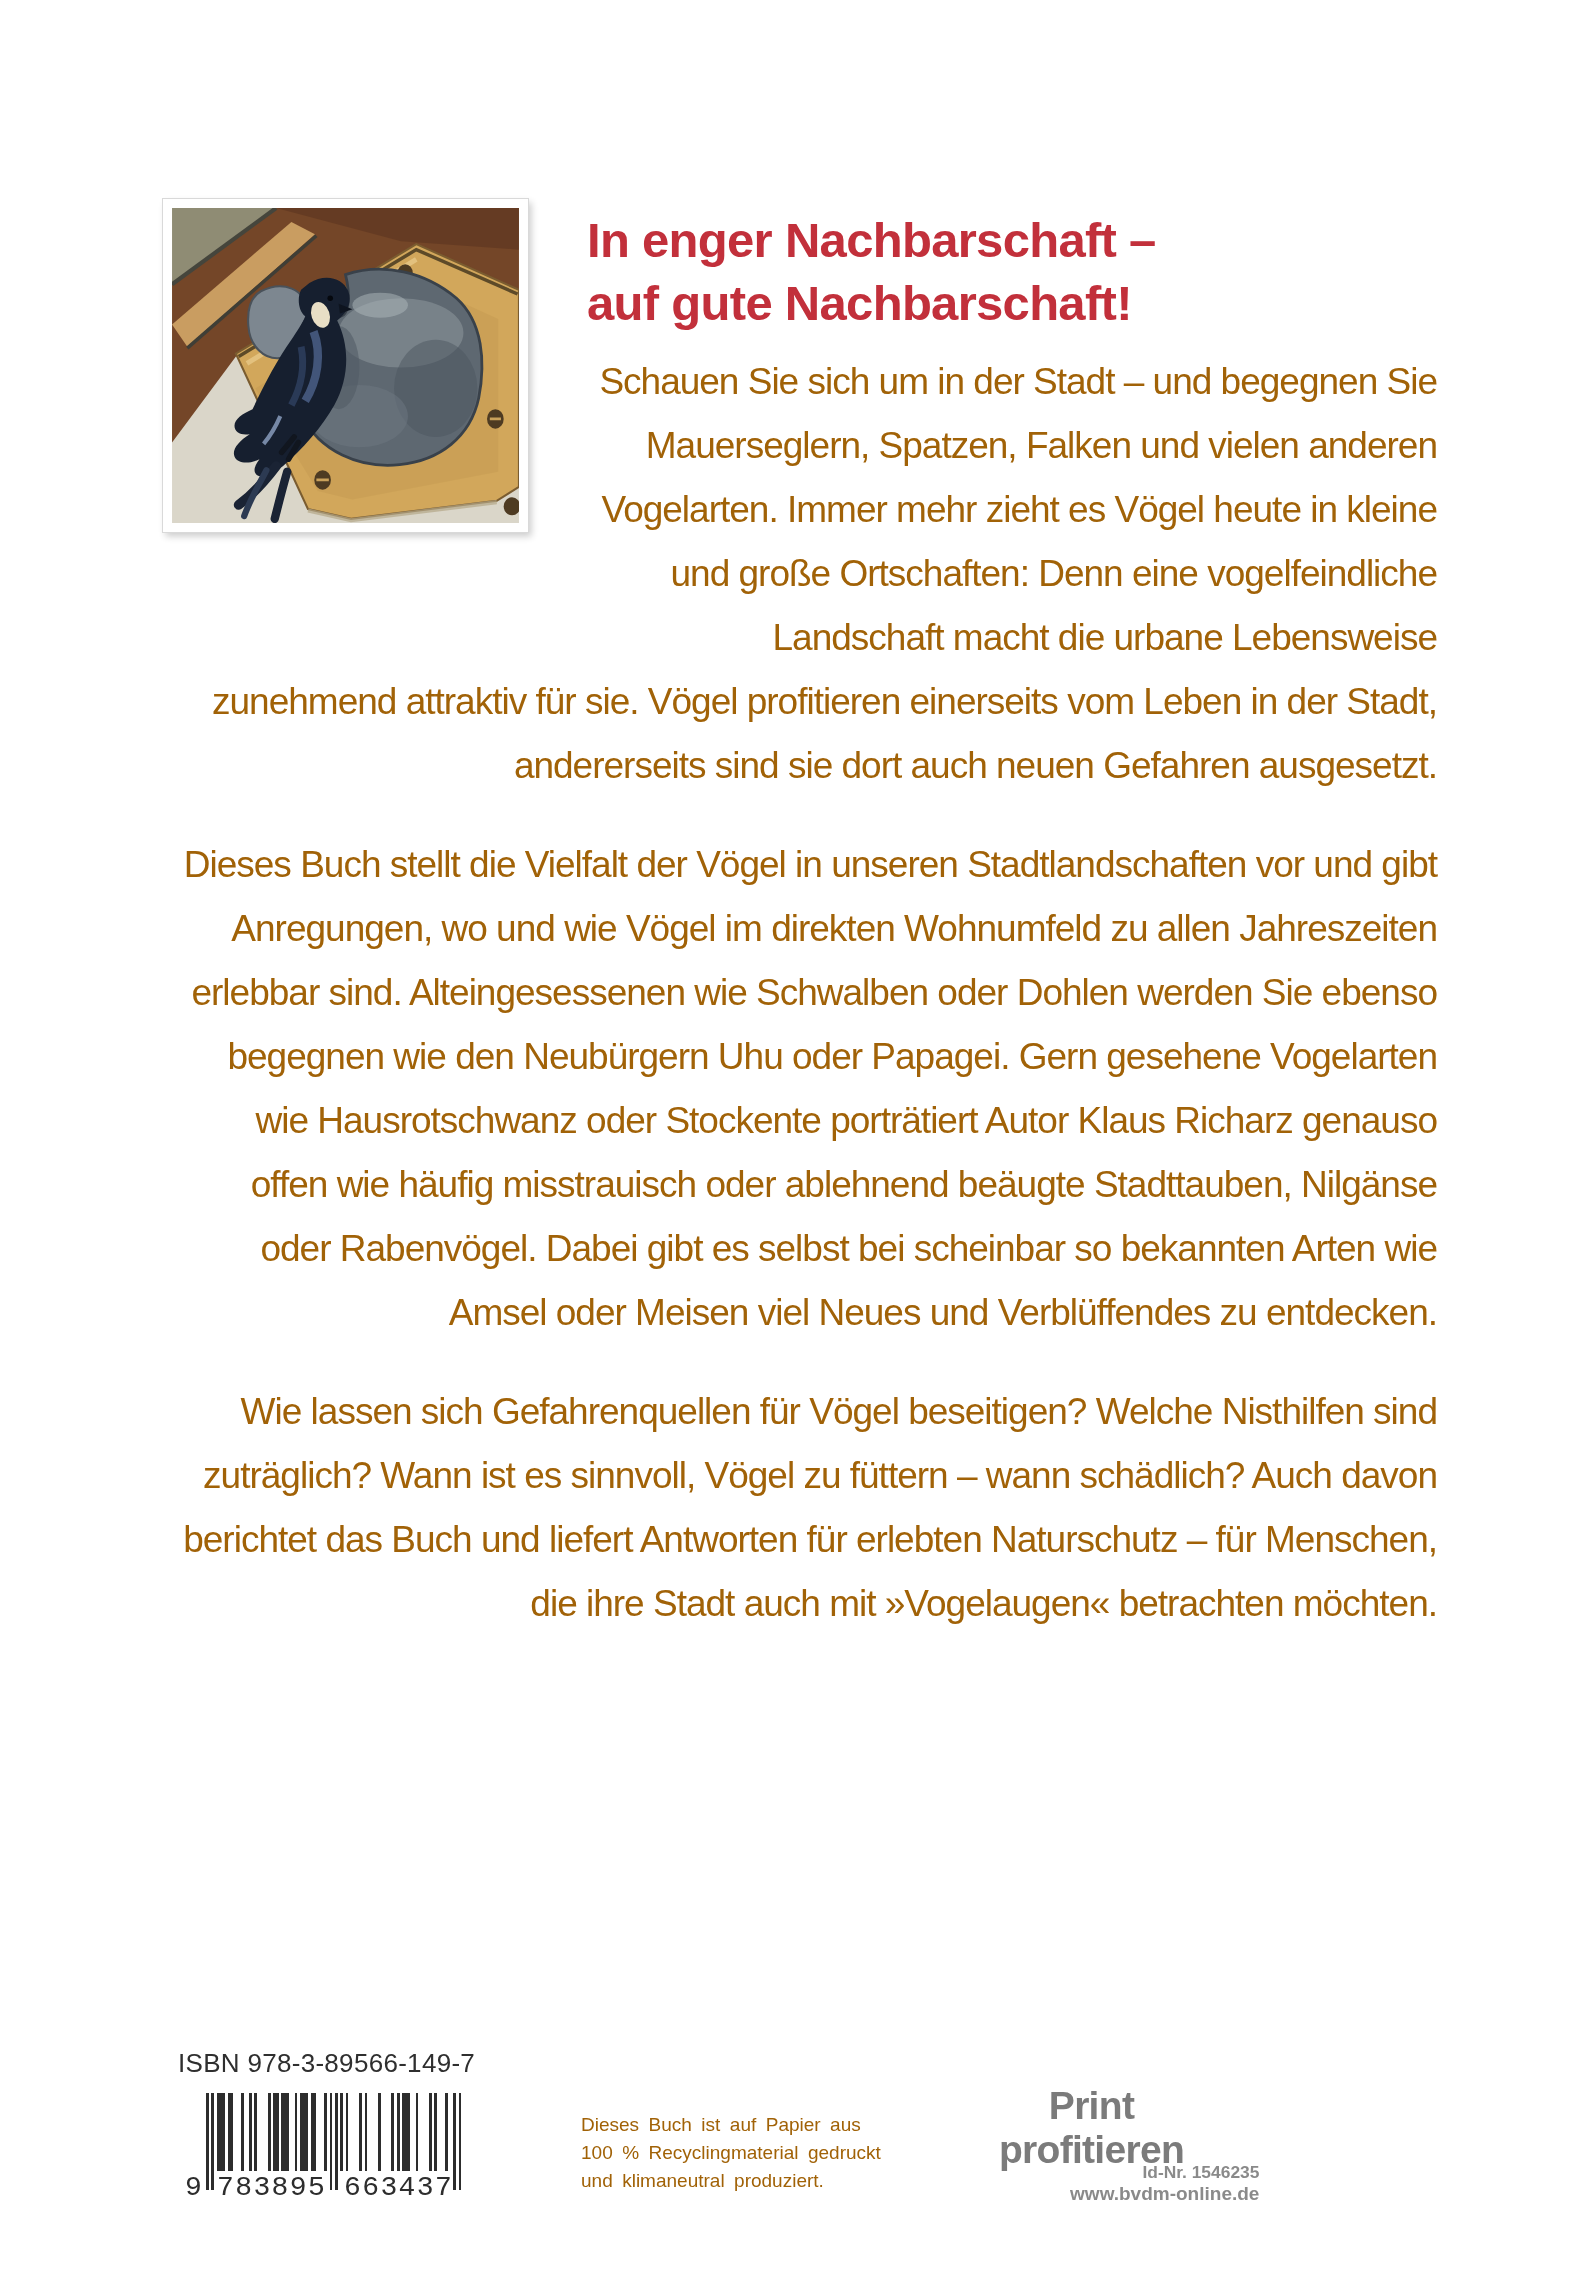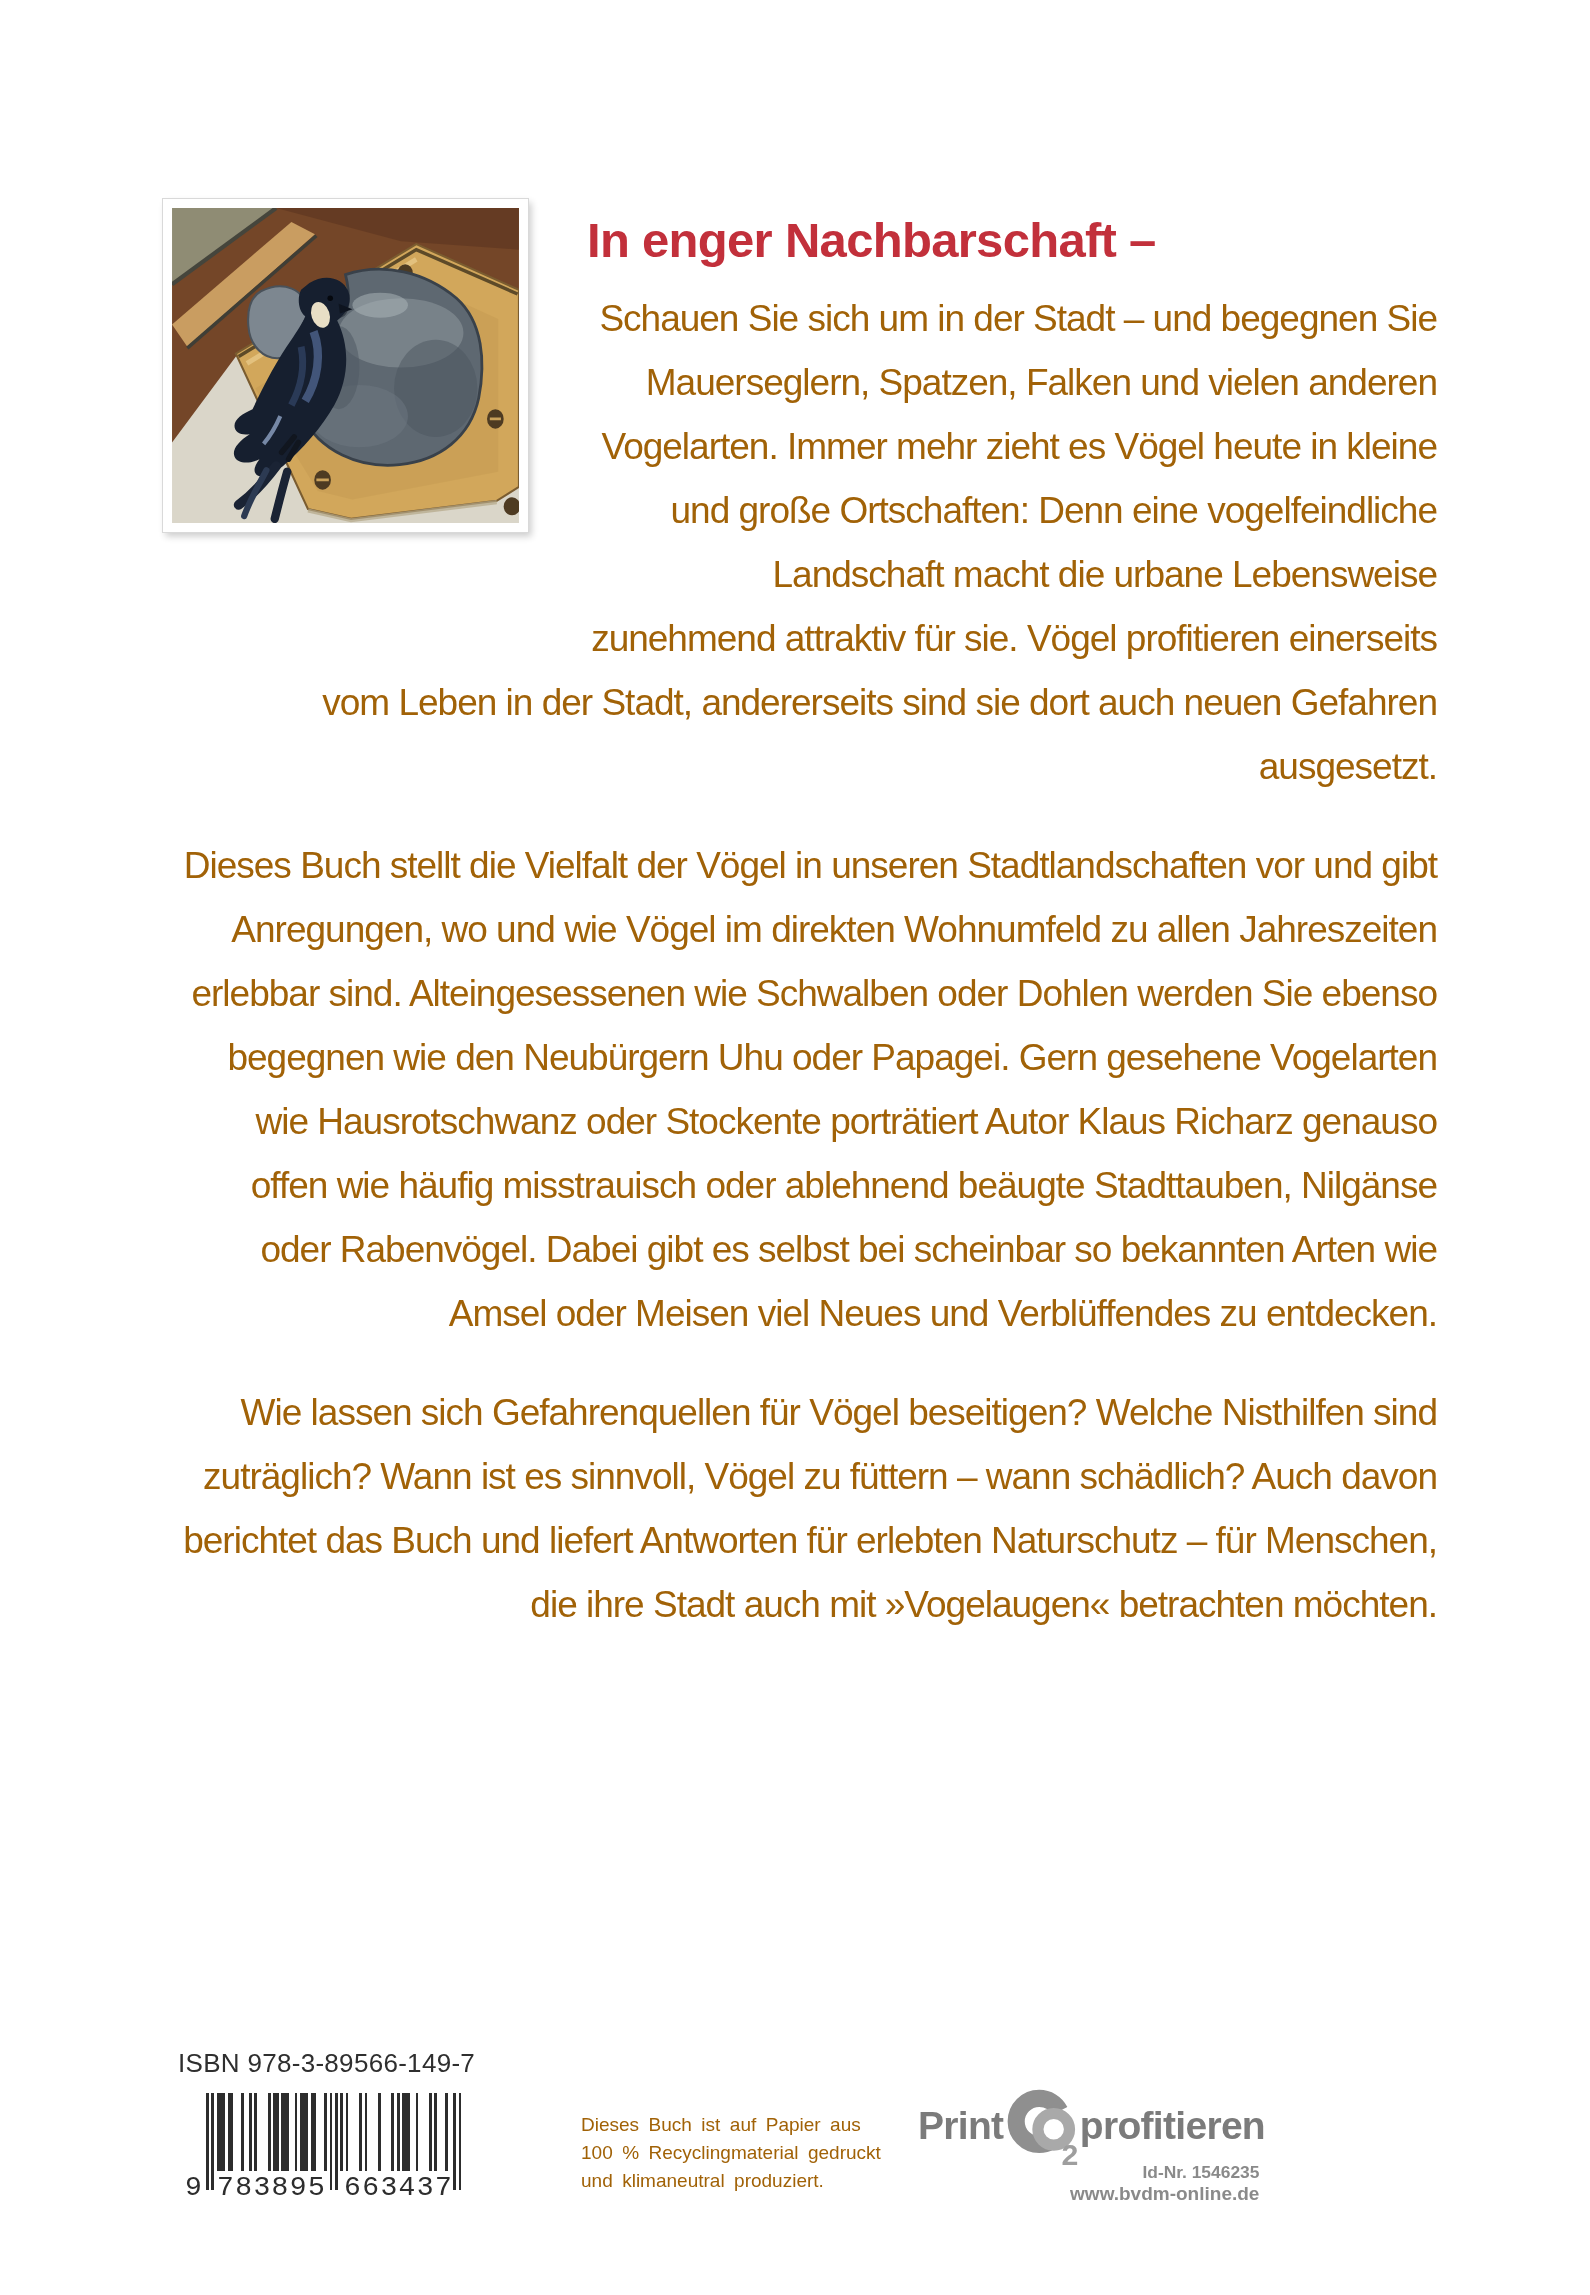--- a/index.html
+++ b/index.html
@@ -37,21 +37,21 @@
   .bcd.first{left:-21px;}
   .bcd.grp1{left:11px;}
   .bcd.grp2{left:138px;}
   
   .paper-note{
     position:absolute;left:581px;top:2111px;font-size:19px;line-height:28px;
     color:#a16207;word-spacing:4.2px;letter-spacing:0;
   }
   
   .print-logo{position:absolute;left:918px;top:2084px;width:347px;height:132px;color:#7b7b7b;}
-  .logo-row{display:flex;align-items:center;height:83px;}
+  .logo-row{display:flex;align-items:center;height:83px;flex-direction:column;}
   .logo-word{font-size:39px;font-weight:bold;color:#7b7b7b;letter-spacing:-0.7px;}
   .logo-mark{width:78px;height:88px;margin:0 1.4px;}
   .logo-sub{position:absolute;right:5.6px;top:78px;text-align:right;color:#8a8a8a;}
   .logo-id{font-size:17.4px;line-height:21px;font-weight:bold;}
   .logo-url{font-size:19px;line-height:22px;font-weight:bold;}
 </style>
 </head>
 <body>
 
 <div class="page">
@@ -115,21 +115,21 @@
         <ellipse cx="214" cy="154" rx="13" ry="19" fill="#e8dec5" transform="rotate(-18 214 154)"></ellipse>
 
         <path d="M240,138 L260,146 L242,152 Z" fill="#0e141f"></path>
 
         <circle cx="228" cy="130" r="4" fill="#05080e"></circle>
 
         <path d="M176,330 L158,352 M182,338 L168,362" stroke="#11161f" stroke-width="8" stroke-linecap="round"></path>
       </svg>
     </figure>
 
-    <h1 class="headline"><span>In enger Nachbarschaft –</span><br></h1>
+    <h1 class="headline"><span>In enger Nachbarschaft –</span><br><span>auf gute Nachbarschaft!</span></h1>
 
     <p class="blurb">Schauen Sie sich um in der Stadt – und begegnen Sie Mauerseglern, Spatzen, Falken und vielen anderen Vogelarten. Immer mehr zieht es Vögel heute in kleine und große Ortschaften: Denn eine vogelfeindliche Landschaft macht die urbane Lebensweise zunehmend attraktiv für sie. Vögel profitieren einerseits vom Leben in der Stadt, andererseits sind sie dort auch neuen Gefahren ausgesetzt.</p>
     <p class="blurb">Dieses Buch stellt die Vielfalt der Vögel in unseren Stadtlandschaften vor und gibt Anregungen, wo und wie Vögel im direkten Wohnumfeld zu allen Jahreszeiten erlebbar sind. Alteingesessenen wie Schwalben oder Dohlen werden Sie ebenso begegnen wie den Neubürgern Uhu oder Papagei. Gern gesehene Vogelarten wie Hausrotschwanz oder Stockente porträtiert Autor Klaus Richarz genauso offen wie häufig misstrauisch oder ablehnend beäugte Stadttauben, Nilgänse oder Rabenvögel. Dabei gibt es selbst bei scheinbar so bekannten Arten wie Amsel oder Meisen viel Neues und Verblüffendes zu entdecken.</p>
     <p class="blurb">Wie lassen sich Gefahrenquellen für Vögel beseitigen? Welche Nisthilfen sind zuträglich? Wann ist es sinnvoll, Vögel zu füttern – wann schädlich? Auch davon berichtet das Buch und liefert Antworten für erlebten Naturschutz – für Menschen, die ihre Stadt auch mit »Vogelaugen« betrachten möchten.</p>
   </div>
 
   <div class="isbn-block">
     <div class="isbn-label">ISBN 978-3-89566-149-7</div>
     <div class="barcode" id="barcode">
       <span class="bcd first">9</span>

